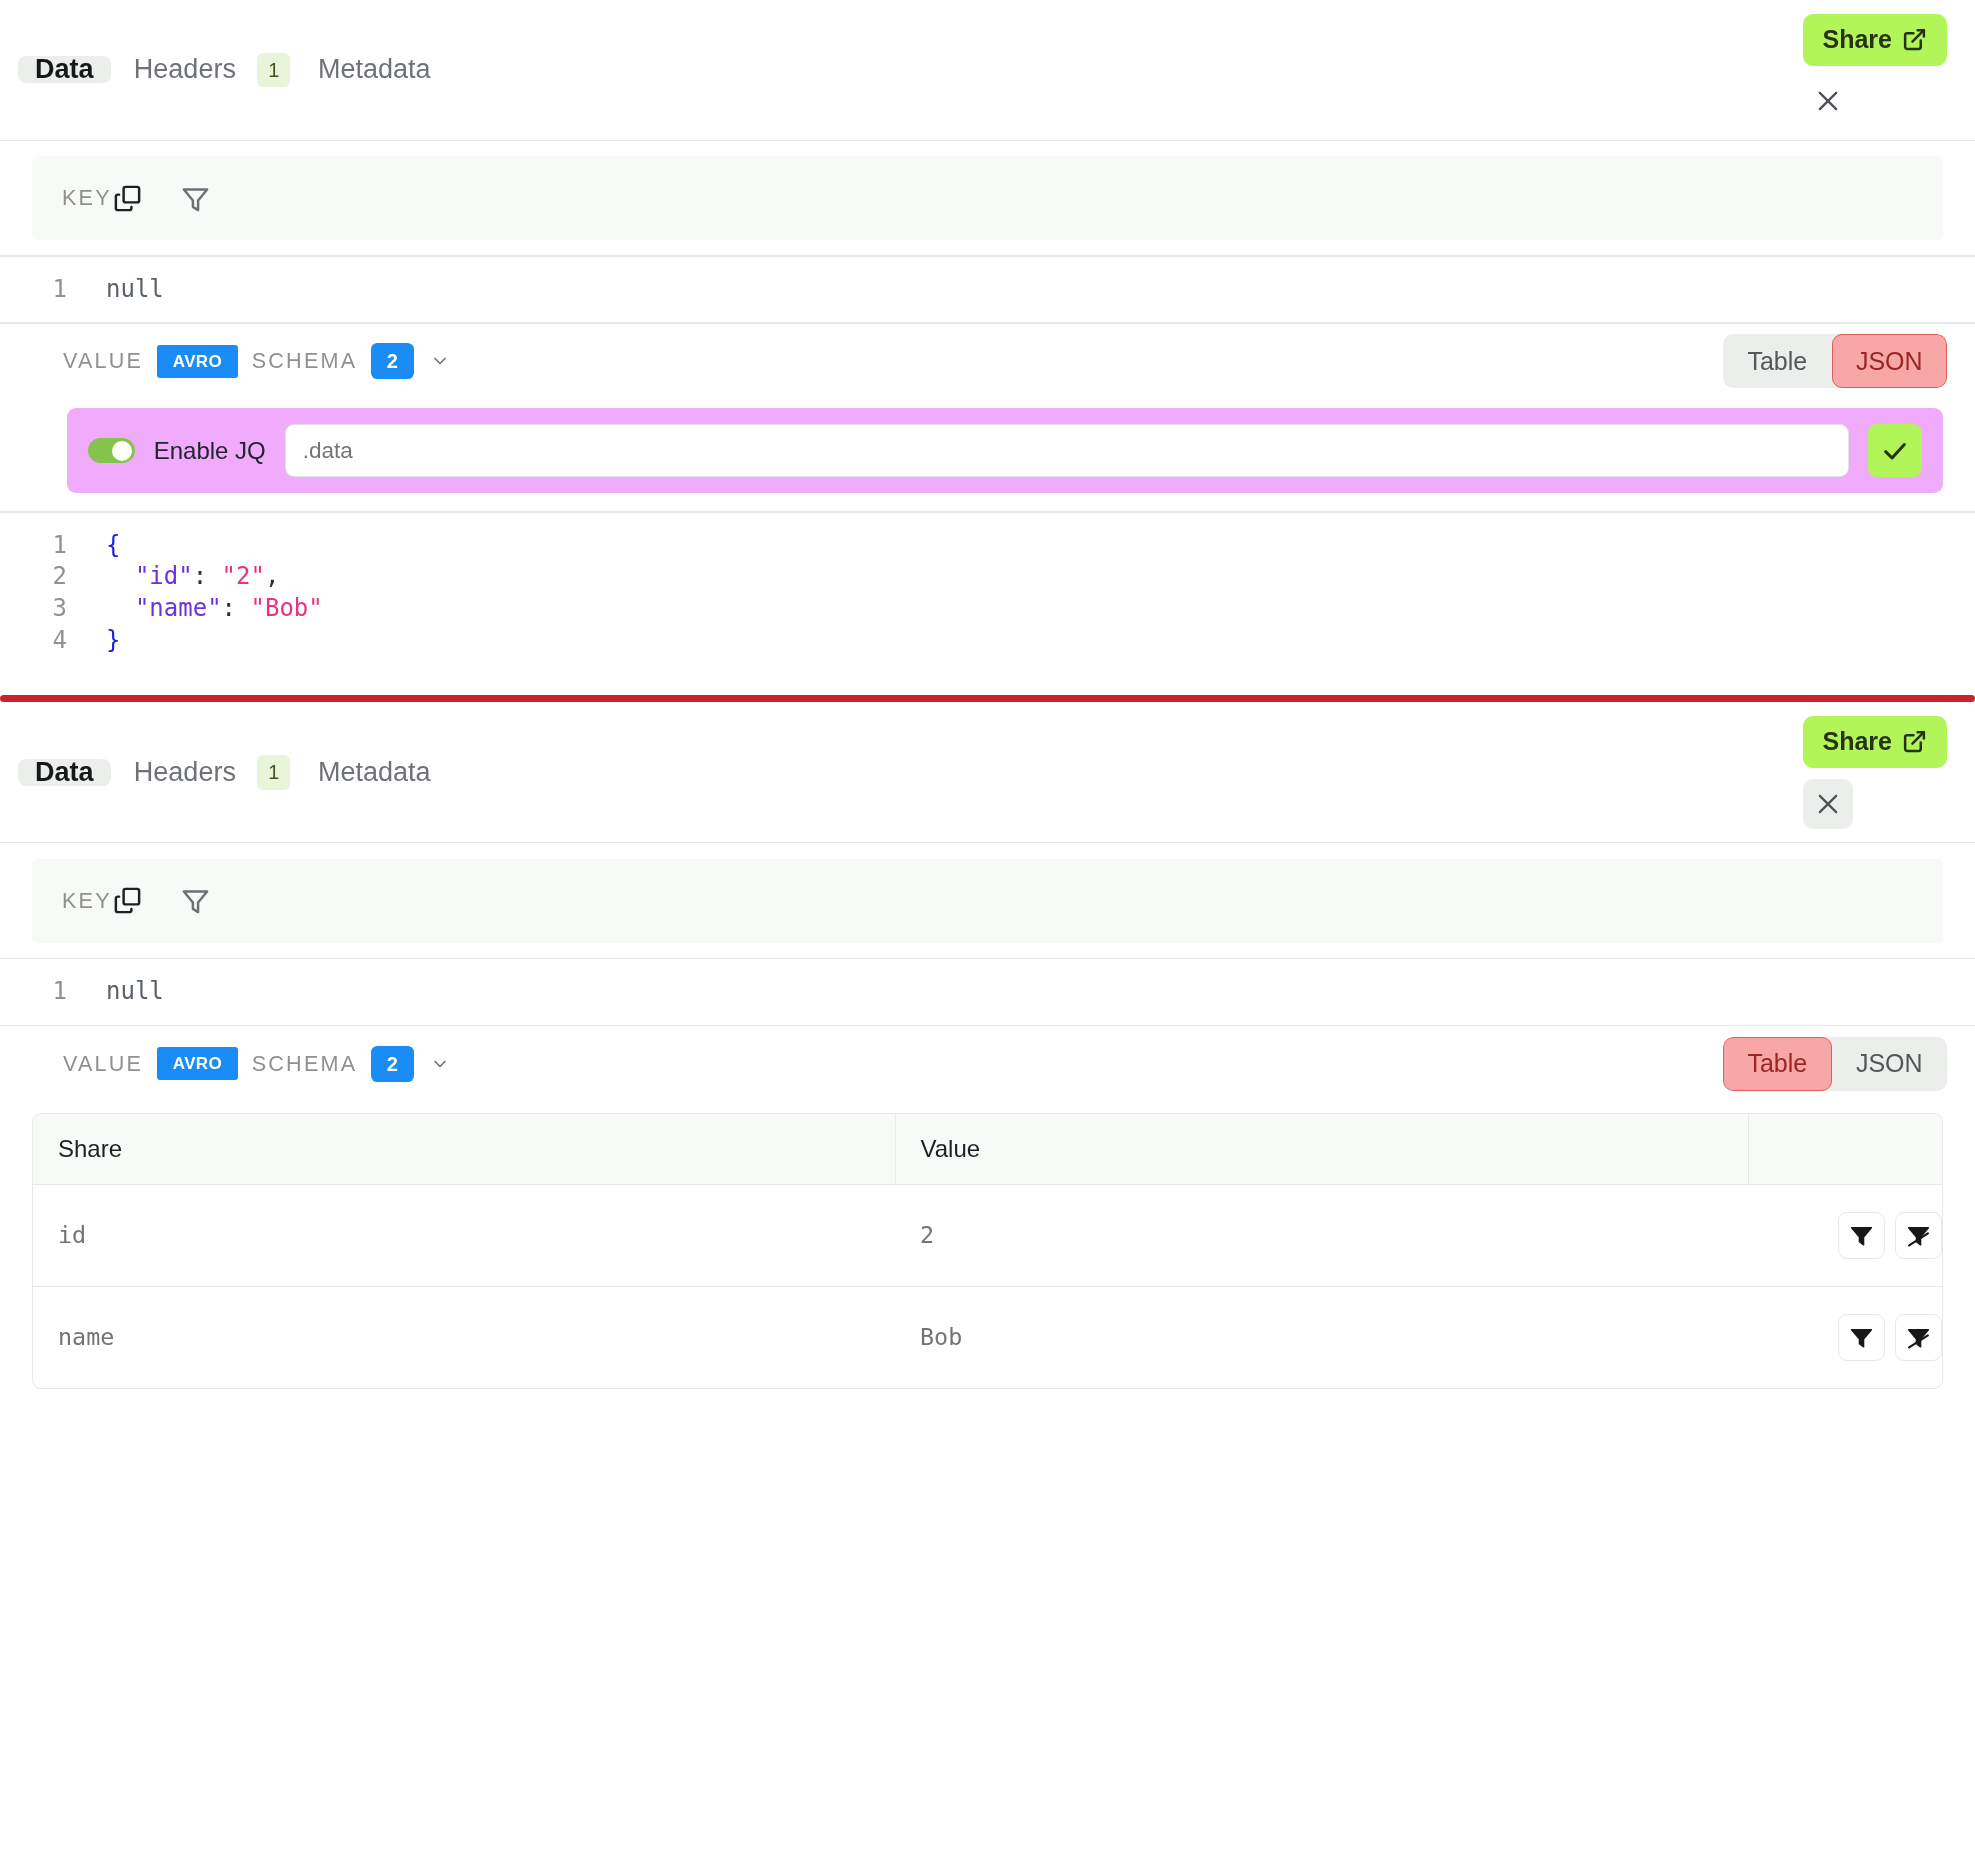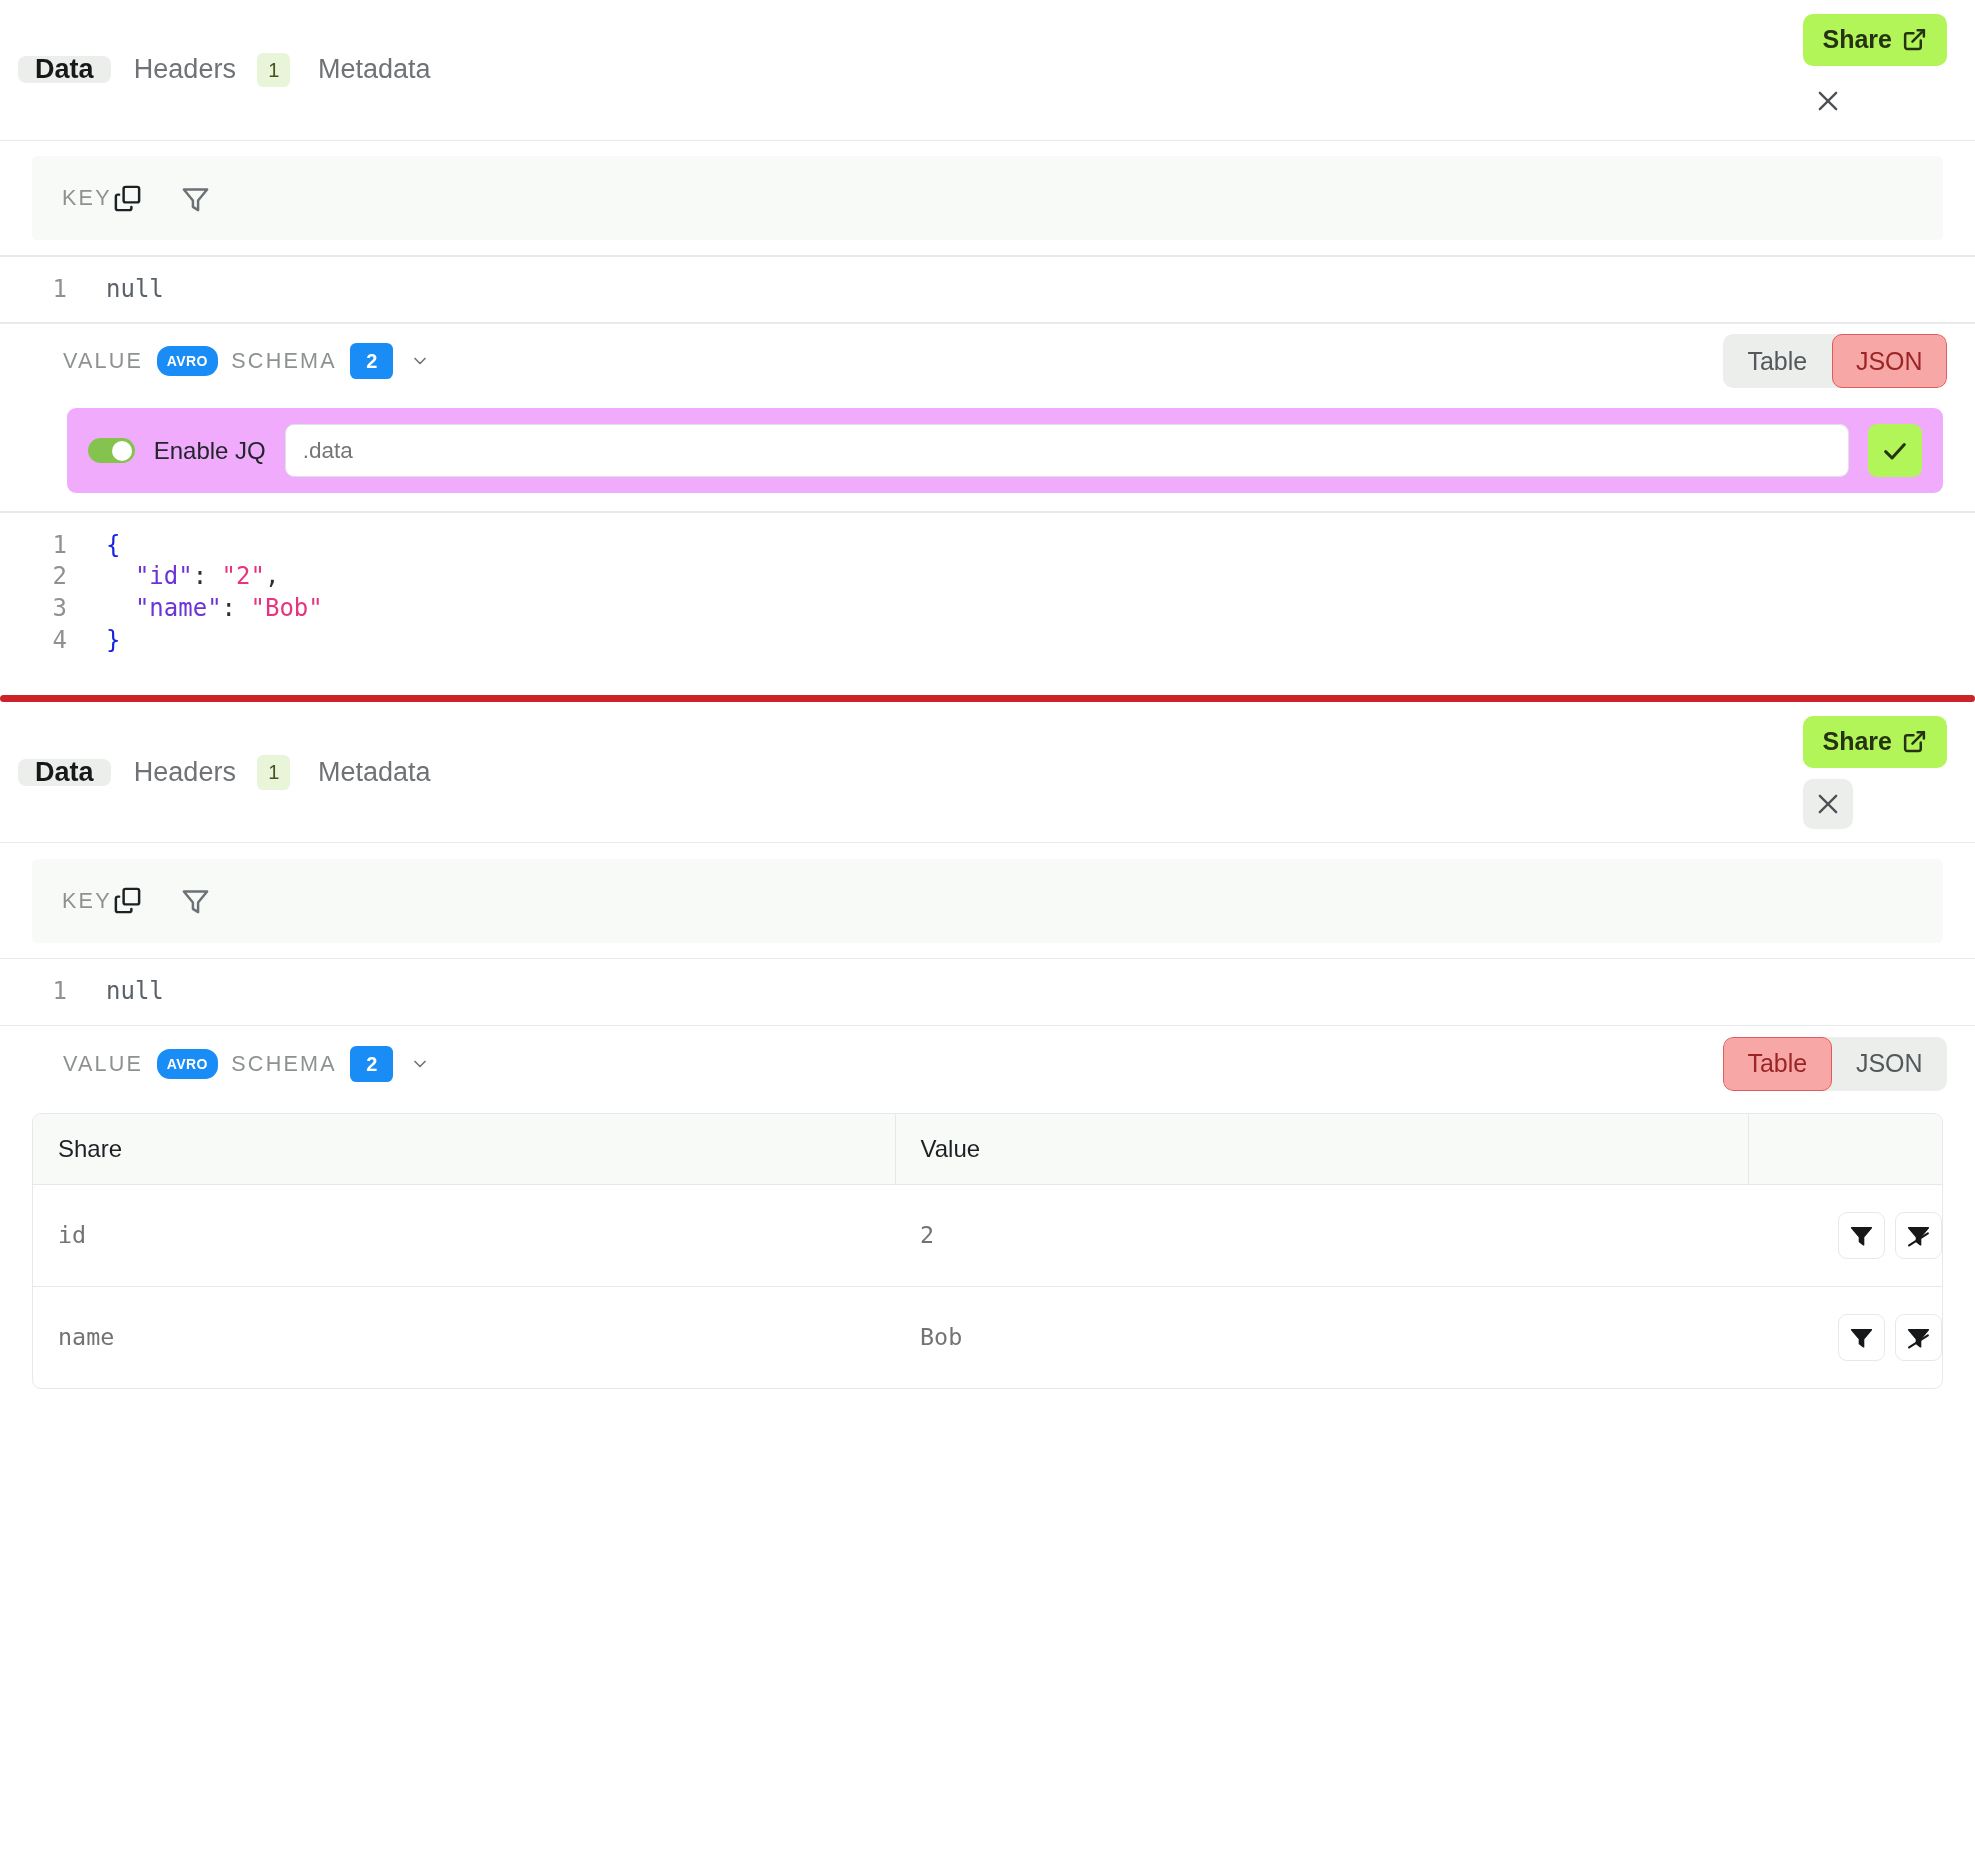--- a/index.html
+++ b/index.html
@@ -120,25 +120,25 @@
   .value-row {
     display: flex;
     align-items: center;
     justify-content: space-between;
     padding: 10.8px 28px 10.8px 63px;
   }
   .value-left { display: flex; align-items: center; gap: 13.5px; }
   .badge-blue {
     background: #1a8cf5;
     color: #ffffff;
-    border-radius: 13px;
-    font-size: 14px;
+    border-radius: 3px;
+    font-size: 17px;
     font-weight: 700;
     letter-spacing: 0.4px;
-    padding: 8px 10px;
+    padding: 8px 16px;
     line-height: 1;
   }
   .badge-num {
     background: #1a8cf5;
     color: #ffffff;
     border-radius: 6.3px;
     font-size: 20px;
     font-weight: 600;
     padding: 8px 16px;
     line-height: 1;

